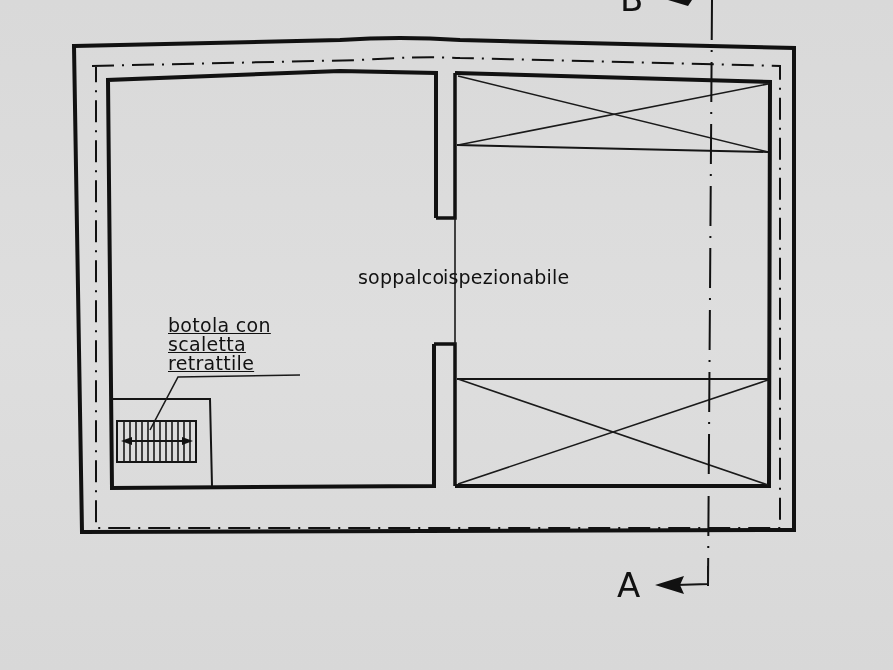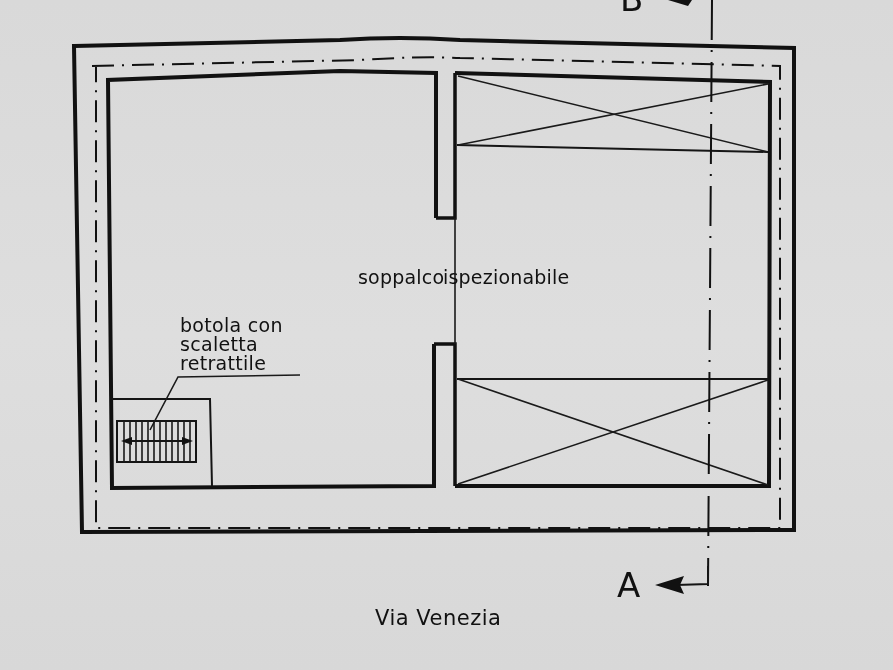--- a/index.html
+++ b/index.html
@@ -96,24 +96,23 @@
 
     <path class="thin" d="M 708 566 L 708 584 L 676 585"></path>
     <polygon points="655,585 684,576 680,585 684,594" fill="#111"></polygon>
 
     <polygon points="668,0 692,0 688,6" fill="#111"></polygon>
   </svg>
 
   <span class="label label-room" style="left:358px; top:268px;">soppalco</span>
   <span class="label label-room" style="left:443px; top:268px;">ispezionabile</span>
 
-  <div class="label label-note" style="left:180px; top:316px;">
+  <div class="label label-note" style="left:168px; top:316px;text-decoration:underline;">
     <div>botola con</div>
     <div>scaletta</div>
     <div>retrattile</div>
   </div>
 
   <span class="label label-section" style="left:617px; top:568px;">A</span>
   <span class="label label-section" style="left:620px; top:-18px;">B</span>
 
-  <span class="label label-street" style="left:375px; top:608px;">Via Venezia</span>
 
 </div>
 
 </body></html>

